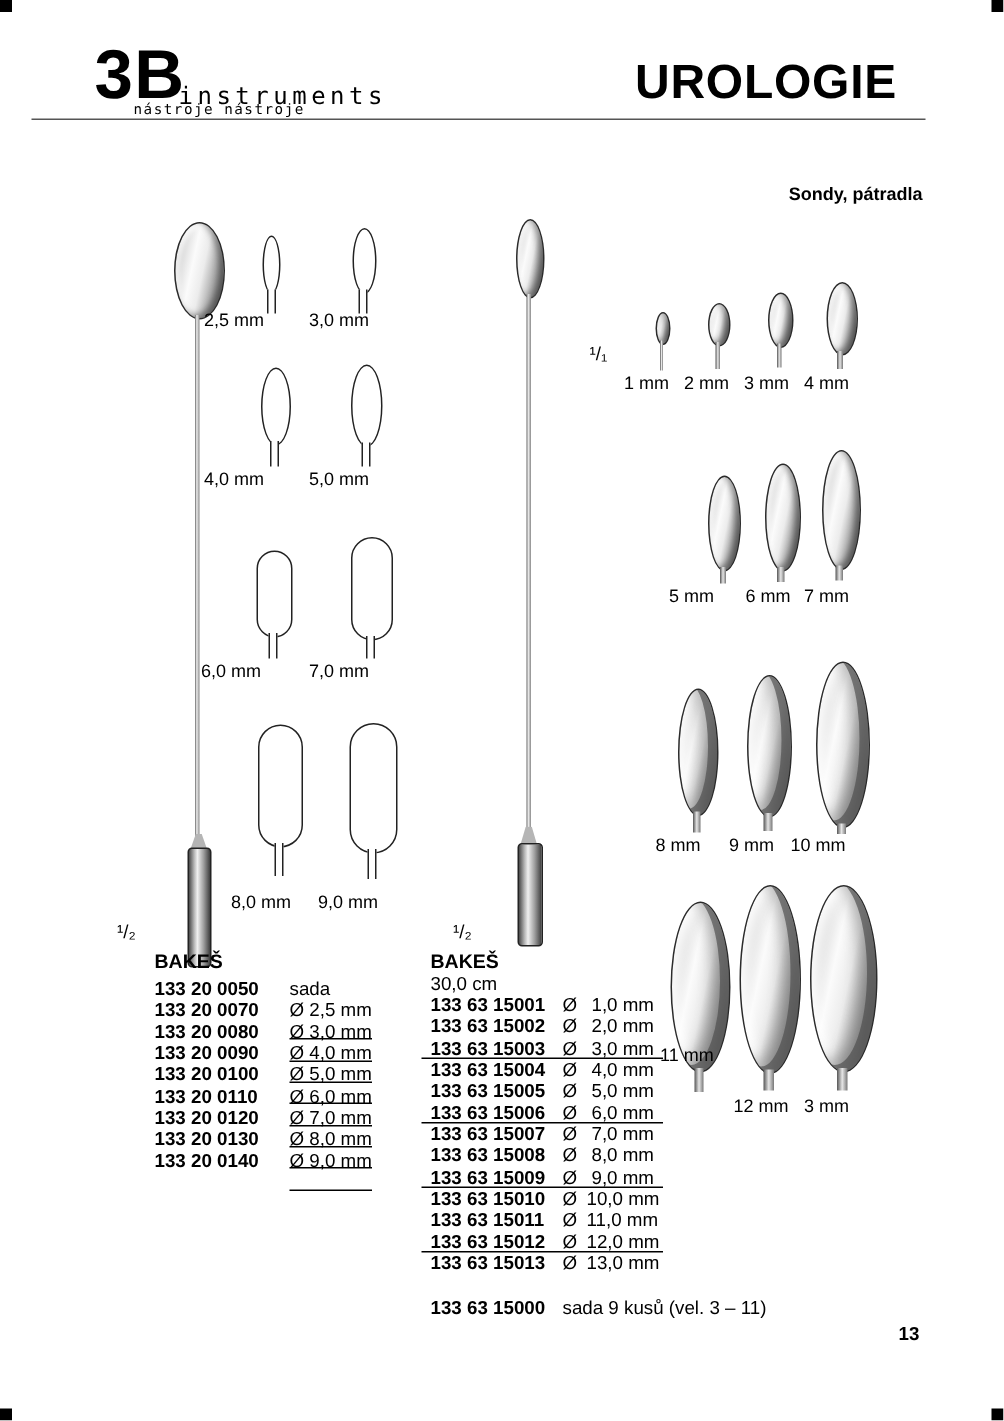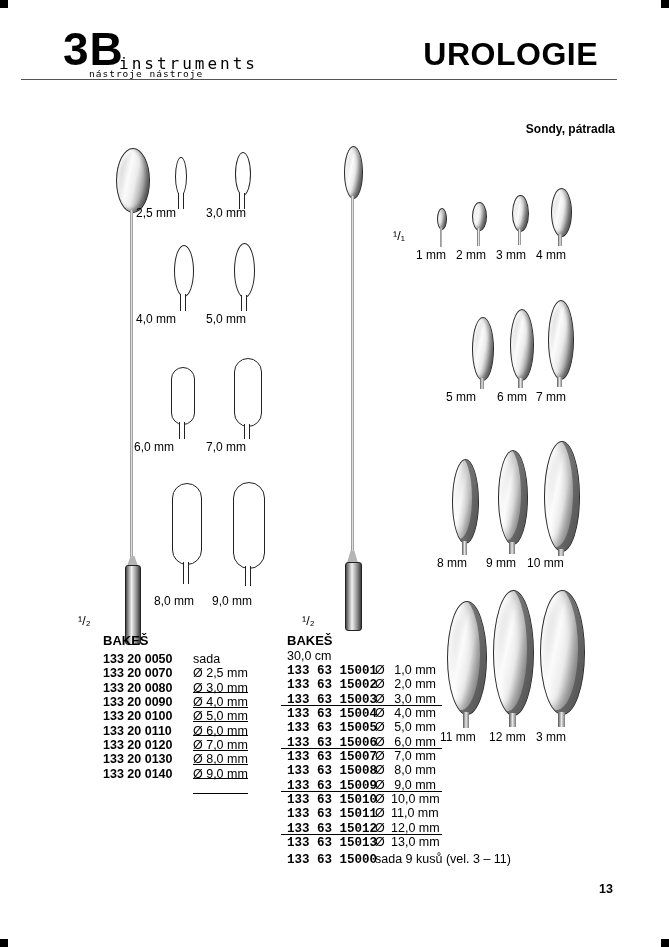--- a/index.html
+++ b/index.html
@@ -38,24 +38,24 @@
 
   
   .cat-table{position:absolute;font-size:12.5px;}
   .tbl-title{font-weight:bold;font-size:13px;height:16px;line-height:16px;}
   .tbl-len{height:14px;line-height:14px;}
   .trow{height:14.35px;line-height:14.35px;white-space:nowrap;}
   .tcode{display:inline-block;width:90px;font-weight:bold;}
   .uval{border-bottom:1.2px solid #000;padding-bottom:12px;}
   .mrow{width:153px;height:14.35px;line-height:14.35px;box-sizing:border-box;white-space:nowrap;}
   .mrow.u{border-bottom:1.3px solid #000;margin-left:-6px;padding-left:6px;width:161px;}
-  .mcode{display:inline-block;width:88px;font-weight:bold;font-family:Liberation Mono, monospace;}
+  .mcode{display:inline-block;width:88px;font-weight:bold;}
   .mdia{display:inline-block;width:16px;}
   .msize{display:inline-block;width:45px;text-align:right;}
-  .set-row{margin-top:3px;}
+  .set-row{margin-top:16px;}
   .set-val{padding-left:0px;}
   .page-number{position:absolute;left:599px;top:882px;font-size:12.5px;font-weight:bold;}
 </style>
 </head>
 <body>
 
 <div class="corner" style="left:0;top:0;"></div>
 <div class="corner" style="right:0;top:0;"></div>
 <div class="corner" style="left:0;bottom:0;"></div>
 <div class="corner" style="right:0;bottom:0;"></div>
@@ -155,21 +155,21 @@
   <div class="olive-metal big" style="left:498px;top:450px;width:28px;height:93px;"></div>
   <div class="stub-metal" style="left:509px;top:542px;width:6px;height:12px;"></div>
   <div class="size-label" style="left:486px;top:556px;">9 mm</div>
 
   <div class="olive-metal big" style="left:544px;top:441px;width:34px;height:109px;"></div>
   <div class="stub-metal" style="left:558px;top:549px;width:6px;height:7px;"></div>
   <div class="size-label" style="left:527px;top:556px;">10 mm</div>
 
   <div class="olive-metal big" style="left:447px;top:601px;width:38px;height:112px;"></div>
   <div class="stub-metal" style="left:463px;top:712px;width:6px;height:16px;"></div>
-  <div class="size-label" style="left:440px;top:730px;">11 mm</div>
+  <div class="size-label" style="left:440px;top:696px;">11 mm</div>
 
   <div class="olive-metal big" style="left:493px;top:590px;width:39px;height:124px;"></div>
   <div class="stub-metal" style="left:509px;top:713px;width:7px;height:14px;"></div>
   <div class="size-label" style="left:489px;top:730px;">12 mm</div>
 
   <div class="olive-metal big" style="left:540px;top:590px;width:43px;height:123px;"></div>
   <div class="stub-metal" style="left:558px;top:712px;width:7px;height:15px;"></div>
   <div class="size-label" style="left:536px;top:730px;">3 mm</div>
 </div>
 

